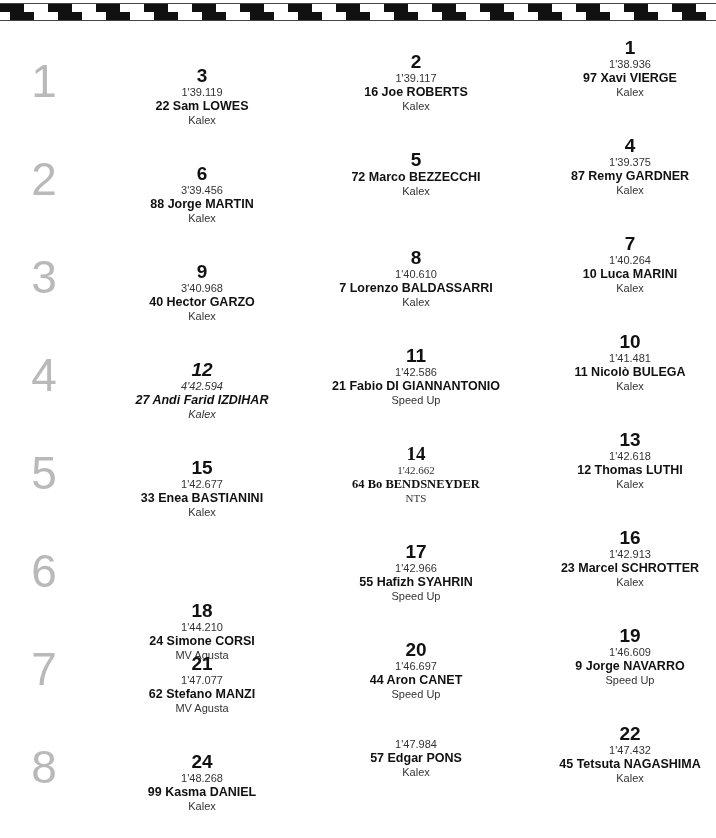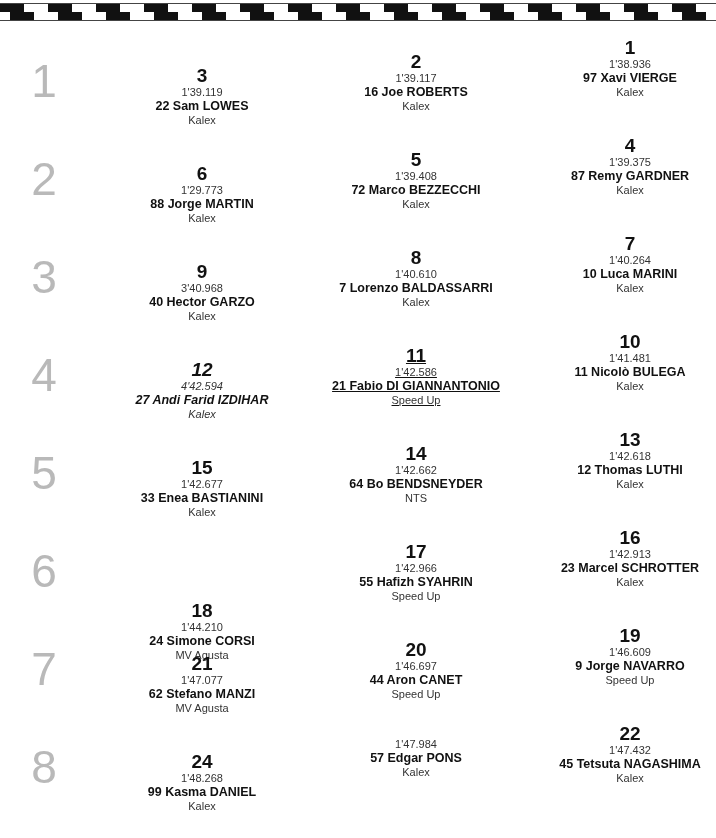--- a/index.html
+++ b/index.html
@@ -48,27 +48,26 @@
         <div class="pos">1</div>
         <div class="time">1'38.936</div>
         <div class="rider">97 Xavi VIERGE</div>
         <div class="team">Kalex</div>
       </div>
     </div>
     <div class="grid-row" style="top: 128px;">
       <div class="row-num" style="top: 28px;">2</div>
       <div class="cell c-left" style="top: 36px;">
         <div class="pos">6</div>
-        <div class="time">1'29.773</div>
+        <div class="time">3'39.456</div>
         <div class="rider">88 Jorge MARTIN</div>
         <div class="team">Kalex</div>
       </div>
       <div class="cell c-mid" style="top: 22px;">
         <div class="pos">5</div>
-        <div class="time">1'39.408</div>
         <div class="rider">72 Marco BEZZECCHI</div>
         <div class="team">Kalex</div>
       </div>
       <div class="cell c-right" style="top: 8px;">
         <div class="pos">4</div>
         <div class="time">1'39.375</div>
         <div class="rider">87 Remy GARDNER</div>
         <div class="team">Kalex</div>
       </div>
     </div>
@@ -94,42 +93,42 @@
       </div>
     </div>
     <div class="grid-row" style="top: 324px;">
       <div class="row-num" style="top: 28px;">4</div>
       <div class="cell c-left" style="top: 36px; font-style: italic;">
         <div class="pos">12</div>
         <div class="time">4'42.594</div>
         <div class="rider">27 Andi Farid IZDIHAR</div>
         <div class="team">Kalex</div>
       </div>
-      <div class="cell c-mid" style="top: 22px; text-decoration: underline;">
+      <div class="cell c-mid" style="top: 22px;">
         <div class="pos">11</div>
         <div class="time">1'42.586</div>
         <div class="rider">21 Fabio DI GIANNANTONIO</div>
         <div class="team">Speed Up</div>
       </div>
       <div class="cell c-right" style="top: 8px;">
         <div class="pos">10</div>
         <div class="time">1'41.481</div>
         <div class="rider">11 Nicolò BULEGA</div>
         <div class="team">Kalex</div>
       </div>
     </div>
     <div class="grid-row" style="top: 422px;">
       <div class="row-num" style="top: 28px;">5</div>
       <div class="cell c-left" style="top: 36px;">
         <div class="pos">15</div>
         <div class="time">1'42.677</div>
         <div class="rider">33 Enea BASTIANINI</div>
         <div class="team">Kalex</div>
       </div>
-      <div class="cell c-mid" style="top: 22px;">
+      <div class="cell c-mid" style="top: 22px; font-family: Liberation Serif, serif;">
         <div class="pos">14</div>
         <div class="time">1'42.662</div>
         <div class="rider">64 Bo BENDSNEYDER</div>
         <div class="team">NTS</div>
       </div>
       <div class="cell c-right" style="top: 8px;">
         <div class="pos">13</div>
         <div class="time">1'42.618</div>
         <div class="rider">12 Thomas LUTHI</div>
         <div class="team">Kalex</div>

